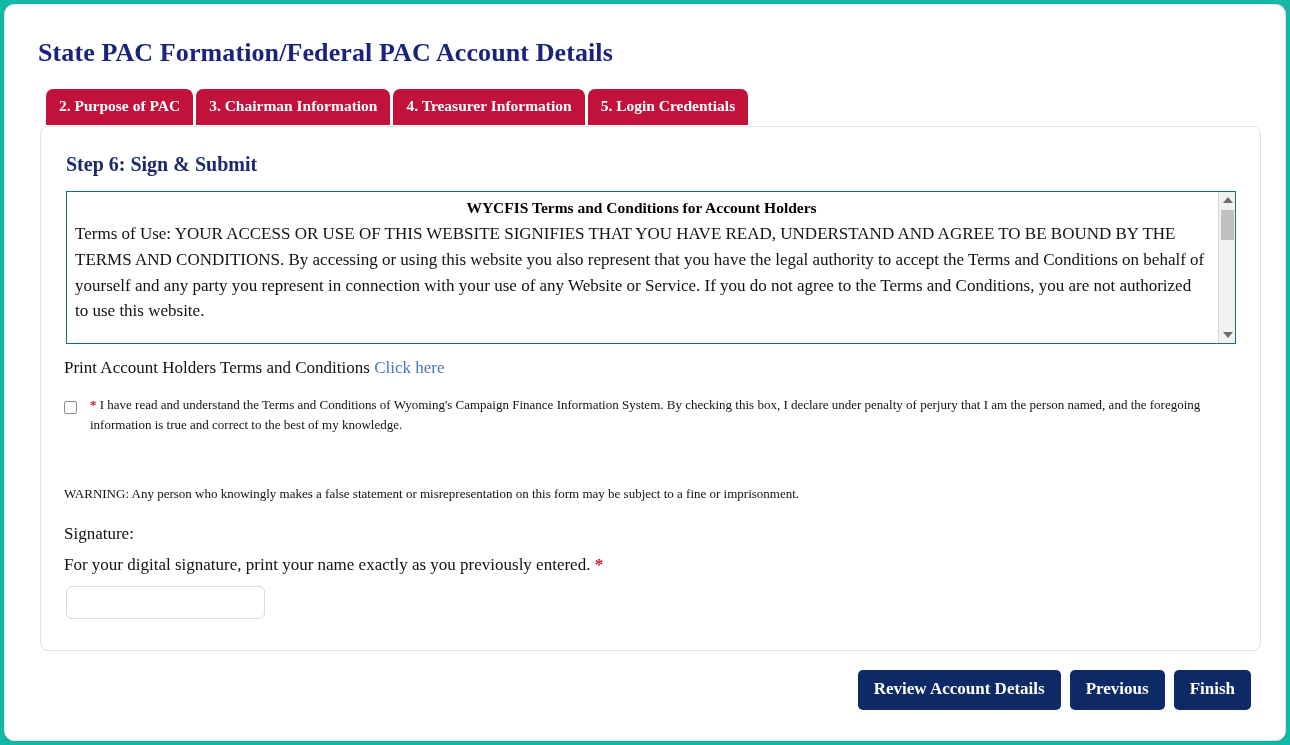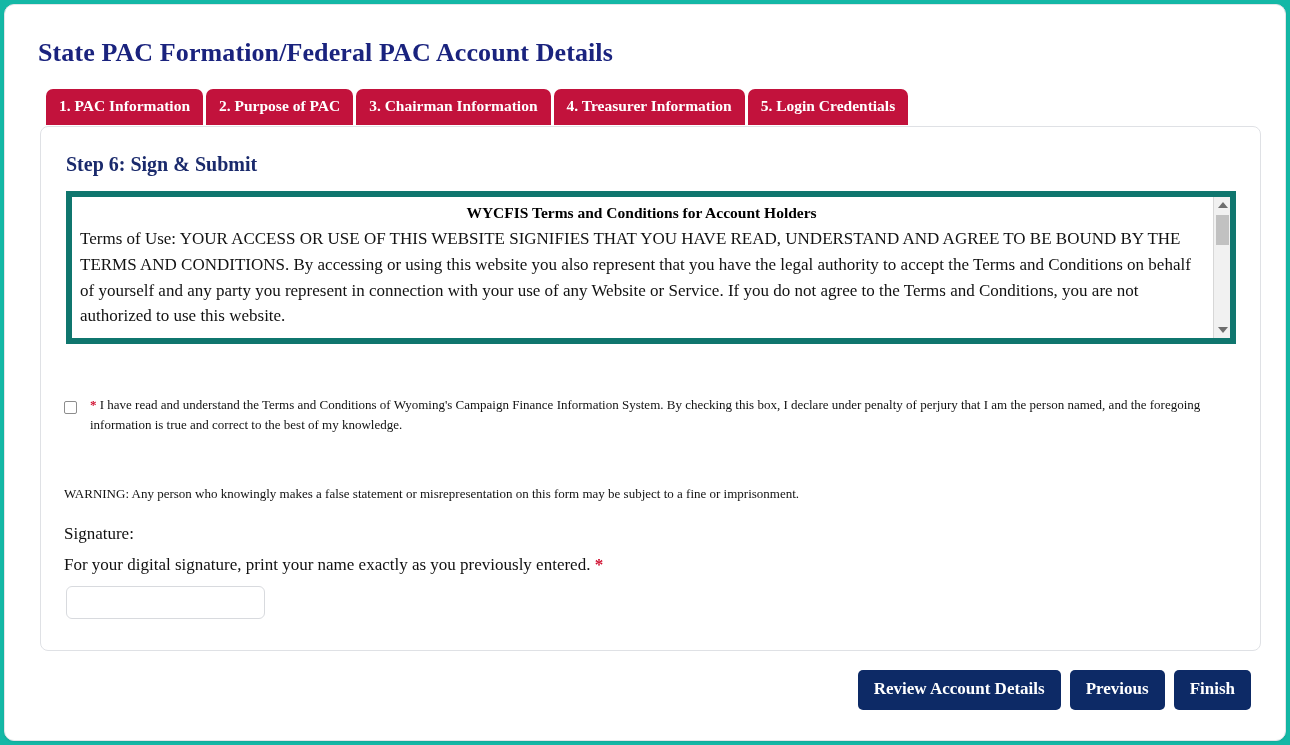--- a/index.html
+++ b/index.html
@@ -72,21 +72,21 @@
     font-size: 20px;
     font-weight: bold;
     color: #1a2a6c;
     white-space: nowrap;
   }
   
   .terms-box {
     position: absolute;
     left: 25px; top: 64px;
     width: 1170px; height: 153px;
-    border: 6px solid #0f766e;
+    border: 1px solid #0f766e;
     background: #ffffff;
     overflow: hidden;
     display: flex;
   }
   .terms-inner {
     flex: 1 1 auto;
     padding: 6px 10px 0 8px;
     overflow: hidden;
     position: relative;
   }
@@ -229,21 +229,20 @@
 </style>
 </head>
 <body>
 
 <div id="root">
   <div class="page-card">
 
     <div class="page-title">State PAC Formation/Federal PAC Account Details</div>
 
     <div class="tabs">
-      <div class="tab">1. PAC Information</div>
       <div class="tab">2. Purpose of PAC</div>
       <div class="tab">3. Chairman Information</div>
       <div class="tab">4. Treasurer Information</div>
       <div class="tab">5. Login Credentials</div>
     </div>
 
     <div class="panel">
 
       <div class="step-title">Step 6: Sign &amp; Submit</div>
 
@@ -256,20 +255,24 @@
           <div class="sb-arrow up">
               <i></i>
             </div>
           <div class="sb-thumb"></div>
           <div class="sb-arrow down">
               <i></i>
             </div>
         </div>
       </div>
 
+      <div class="print-line">
+        <span>Print Account Holders Terms and Conditions</span>
+        <span class="print-link">Click here</span>
+      </div>
 
       <div class="check-row">
         <div class="chk"></div>
         <div class="check-text">
           <span class="req">*</span>
           <span>I have read and understand the Terms and Conditions of Wyoming's Campaign Finance Information System. By checking this box, I declare under penalty of perjury that I am the person named, and the foregoing information is true and correct to the best of my knowledge.</span>
         </div>
       </div>
 
       <div class="warning">WARNING: Any person who knowingly makes a false statement or misrepresentation on this form may be subject to a fine or imprisonment.</div>

